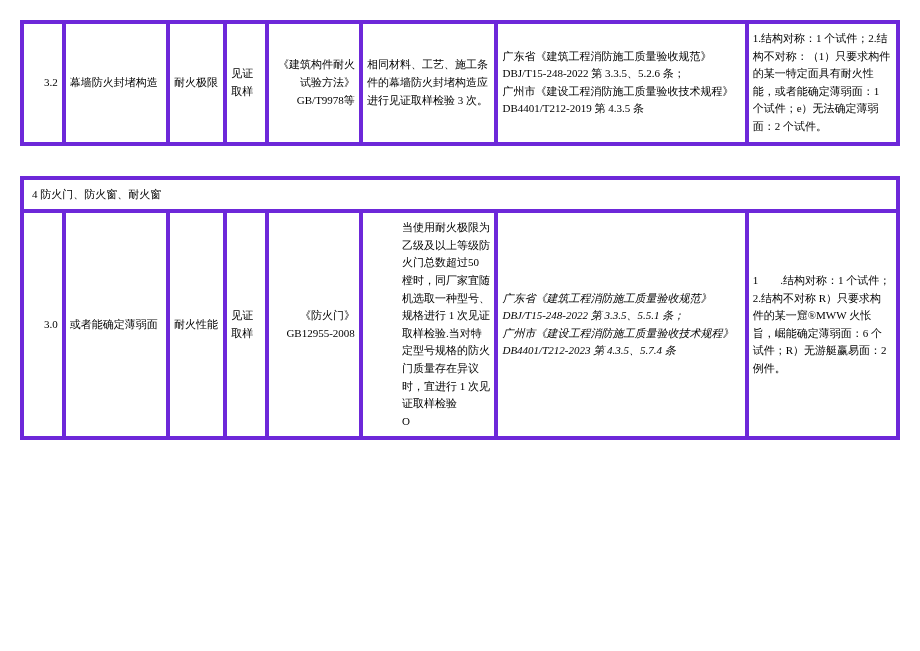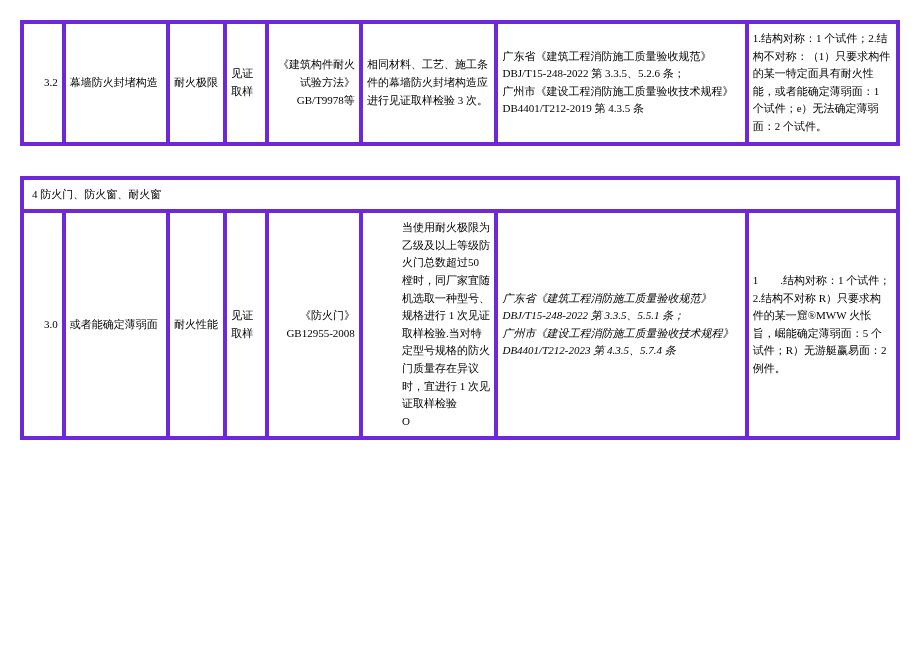--- a/index.html
+++ b/index.html
@@ -91,16 +91,16 @@
     <td class="col-num">3.0</td>
     <td class="col-name">或者能确定薄弱面</td>
     <td class="col-prop">耐火性能</td>
     <td class="col-method">见证取样</td>
     <td class="col-standard">《防火门》GB12955-2008</td>
     <td class="col-sampling" style="white-space: pre-line; padding-left: 39px;">当使用耐火极限为乙级及以上等级防火门总数超过50 樘时，同厂家宜随机选取一种型号、规格进行 1 次见证取样检验.当对特定型号规格的防火门质量存在异议时，宜进行 1 次见证取样检验
 O</td>
     <td class="col-basis" style="white-space: pre-line; font-style: italic;">广东省《建筑工程消防施工质量验收规范》DBJ/T15-248-2022 第 3.3.5、5.5.1 条；
 广州市《建设工程消防施工质量验收技术规程》DB4401/T212-2023 第 4.3.5、5.7.4 条</td>
     <td class="col-note" style="white-space: pre-line;">1　　.结构对称：1 个试件；
-2.结构不对称 R）只要求构件的某一窟®MWW 火怅旨，崛能确定薄弱面：5 个试件；R）无游艇赢易面：2 例件。</td>
+2.结构不对称 R）只要求构件的某一窟®MWW 火怅旨，崛能确定薄弱面：6 个试件；R）无游艇赢易面：2 例件。</td>
   </tr>
 </tbody>
   </table>
 
 </body></html>

